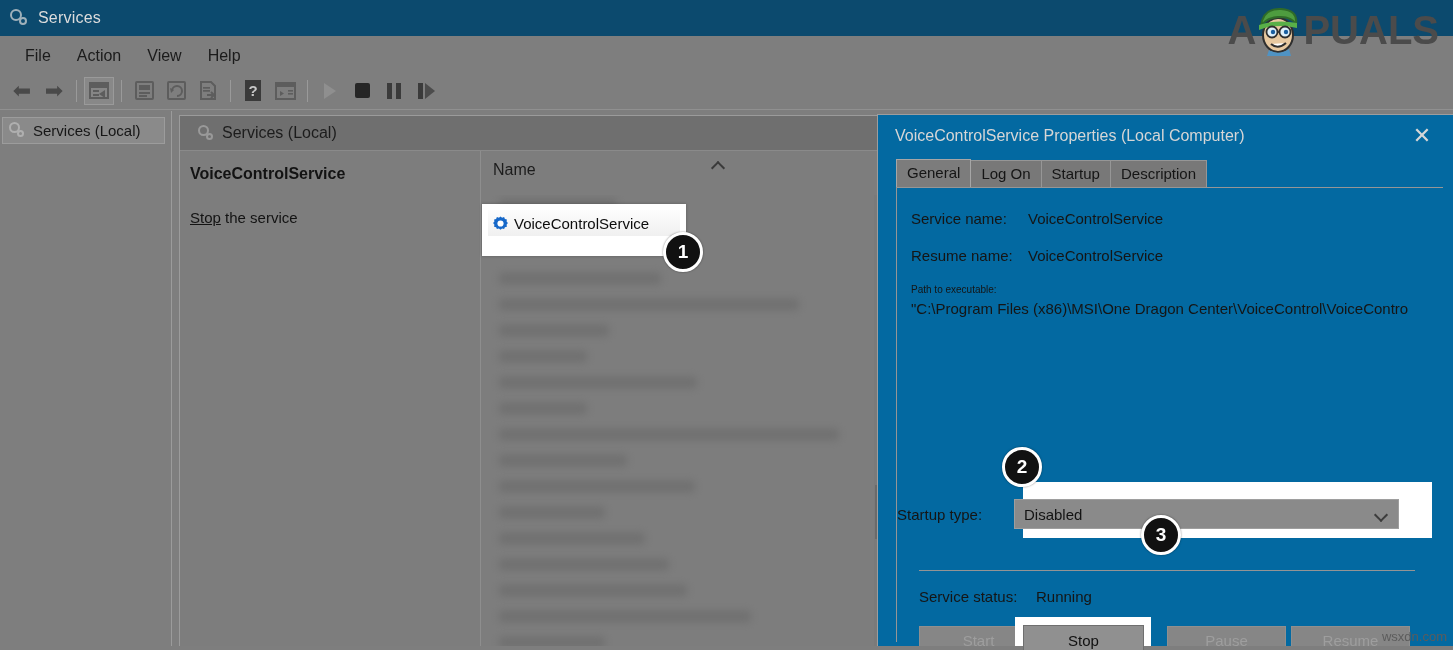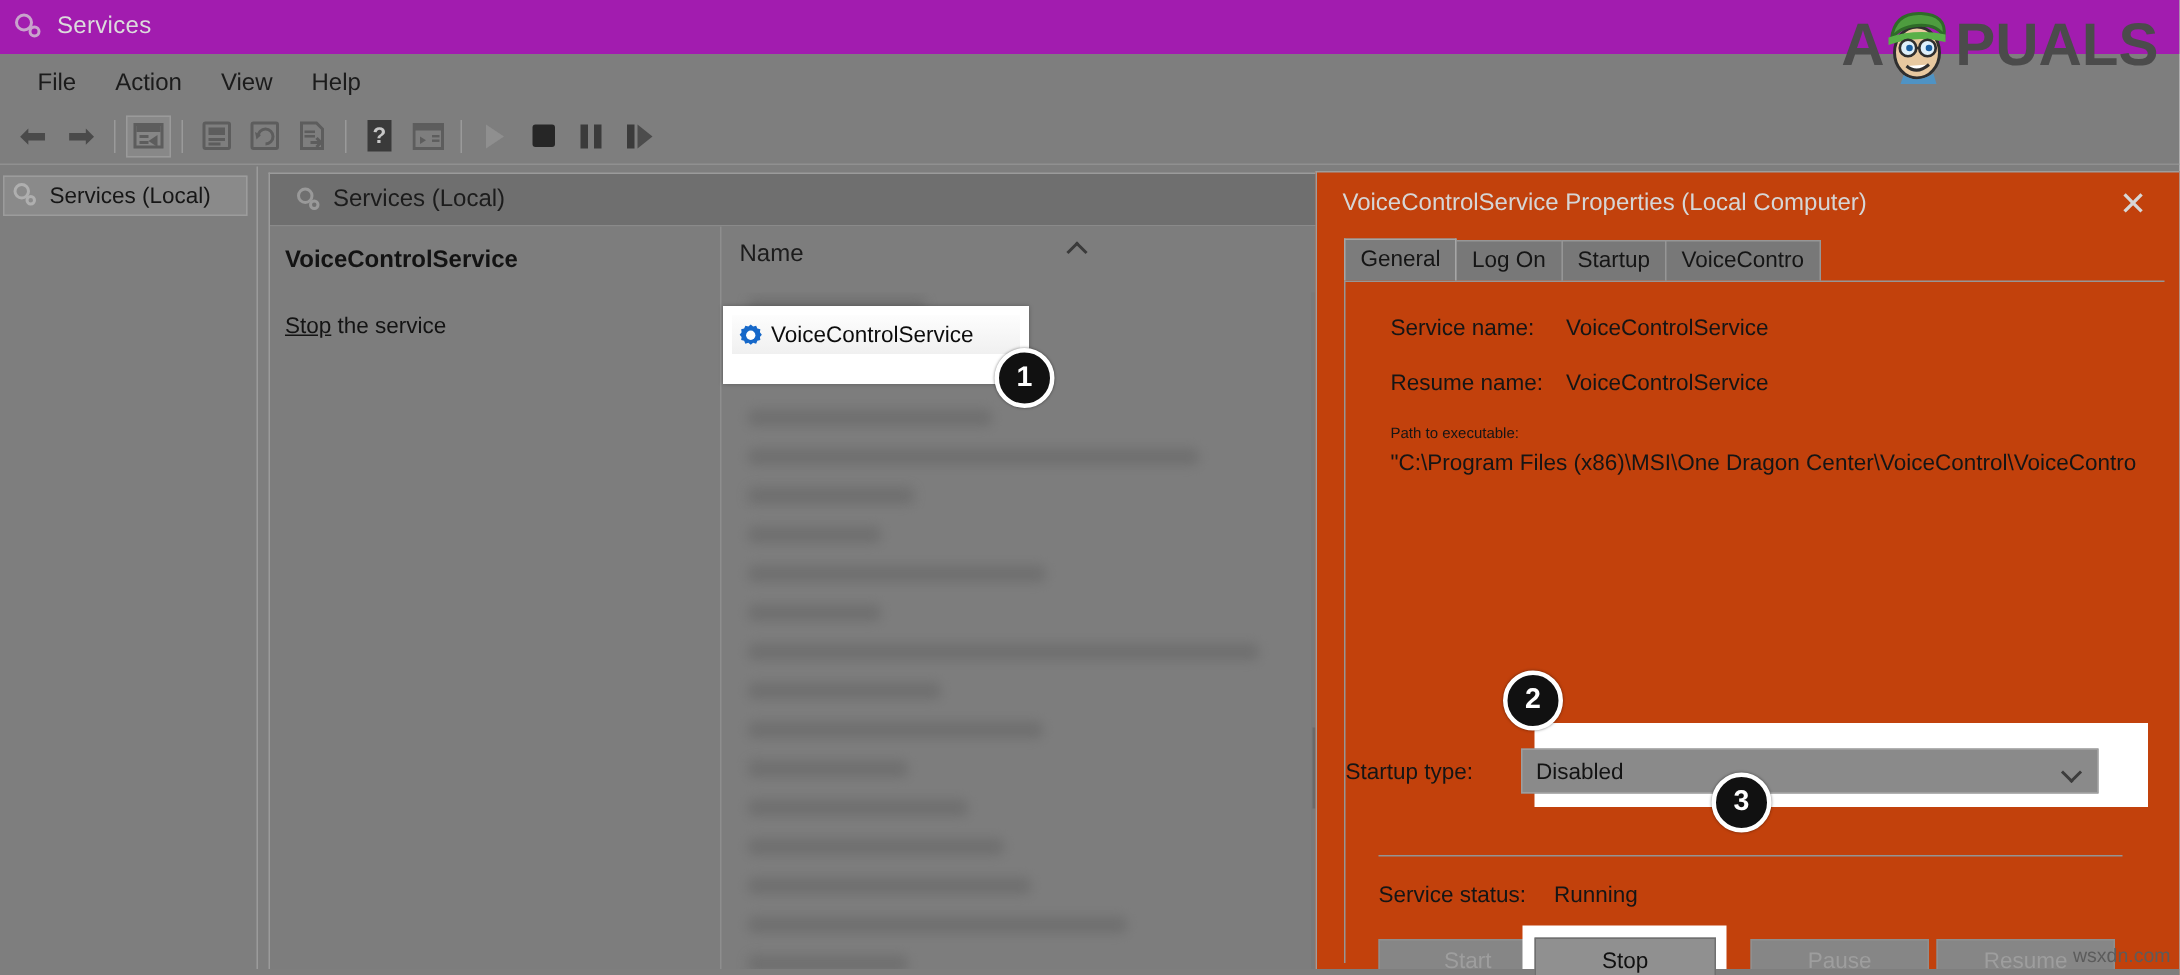--- a/index.html
+++ b/index.html
@@ -12,21 +12,21 @@
   #app {
     position: relative;
     width: 1453px; height: 650px;
     background: #7e7e7e;
     -webkit-font-smoothing: antialiased;
   }
 
   
   .titlebar {
     position: absolute; left: 0; top: 0; width: 1453px; height: 36px;
-    background: #a21caf;
+    background: #0c4a6e;
     display: flex; align-items: center;
   }
   .title-icon {
     margin-left: 10px; margin-right: 8px;
     width: 20px; height: 20px; position: relative;
     opacity: .72;
   }
   .gearA, .gearB {
     position: absolute; border-radius: 50%;
     border: 2.5px solid #d8d8d8;
@@ -189,21 +189,21 @@
   .sel-row-label { font-size: 15px; color: #0c0c0c; white-space: nowrap; }
 
   .list-scrollbar {
     position: absolute; right: 0; top: 44px; width: 7px; bottom: 0; background: #7a7a7a;
   }
   .list-scrollbar .thumb { position: absolute; left: 1px; top: 290px; width: 5px; height: 54px; background: #6a6a6a; }
 
   
   .dialog {
     position: absolute; left: 877px; top: 114px; width: 576px; height: 536px;
-    background: #c2410c; border: 1px solid #9d9d9d; border-right: none; border-bottom: none;
+    background: #0369a1; border: 1px solid #9d9d9d; border-right: none; border-bottom: none;
   }
   .dlg-title {
     height: 42px; display: flex; align-items: center; padding-left: 17px;
     position: relative;
   }
   .dlg-title-text { font-size: 16px; color: #d6d6d6; }
   .dlg-close {
     position: absolute; right: 10px; top: 6px; width: 42px; height: 30px;
     display: flex; align-items: center; justify-content: center;
     font-size: 22px; color: #d7d7d7; line-height: 1;
@@ -217,21 +217,21 @@
     border: 1px solid #969696; border-bottom: none; background: #787878;
     margin-right: -1px;
   }
   .tab.active {
     background: #7c7c7c; position: relative; z-index: 3; padding-bottom: 6px;
     border-color: #a6a6a6;
   }
   .tab-panel {
     position: absolute; left: 18px; top: 72px; right: 10px; bottom: 8px;
     border: 1px solid #969696; border-right: none; border-bottom: none;
-    padding: 22px 0 0 30px;
+    padding: 22px 0 0 14px;
   }
   .frow { display: flex; align-items: flex-start; margin-bottom: 20px; }
   .flabel { width: 117px; font-size: 15px; color: #151515; flex: 0 0 auto; }
   .fvalue { font-size: 15px; color: #151515; }
 
   .desc-box {
     width: 382px; height: 52px; border: 1px solid #8b8b8b; border-top: 2px solid #5e5e5e;
     background: #7c7c7c; position: relative;
   }
   .desc-sb {
@@ -490,21 +490,21 @@
   <div class="dialog">
     <div class="dlg-title">
       <span class="dlg-title-text">VoiceControlService Properties (Local Computer)</span>
       <span class="dlg-close">✕</span>
     </div>
 
     <div class="tabs">
       <div class="tab active">General</div>
       <div class="tab">Log On</div>
       <div class="tab">Startup</div>
-      <div class="tab">VoiceContro</div>
+      <div class="tab">Description</div>
     </div>
 
     <div class="tab-panel">
 
       <div class="frow">
         <span class="flabel">Service name:</span>
         <span class="fvalue">VoiceControlService</span>
       </div>
 
       <div class="frow">

